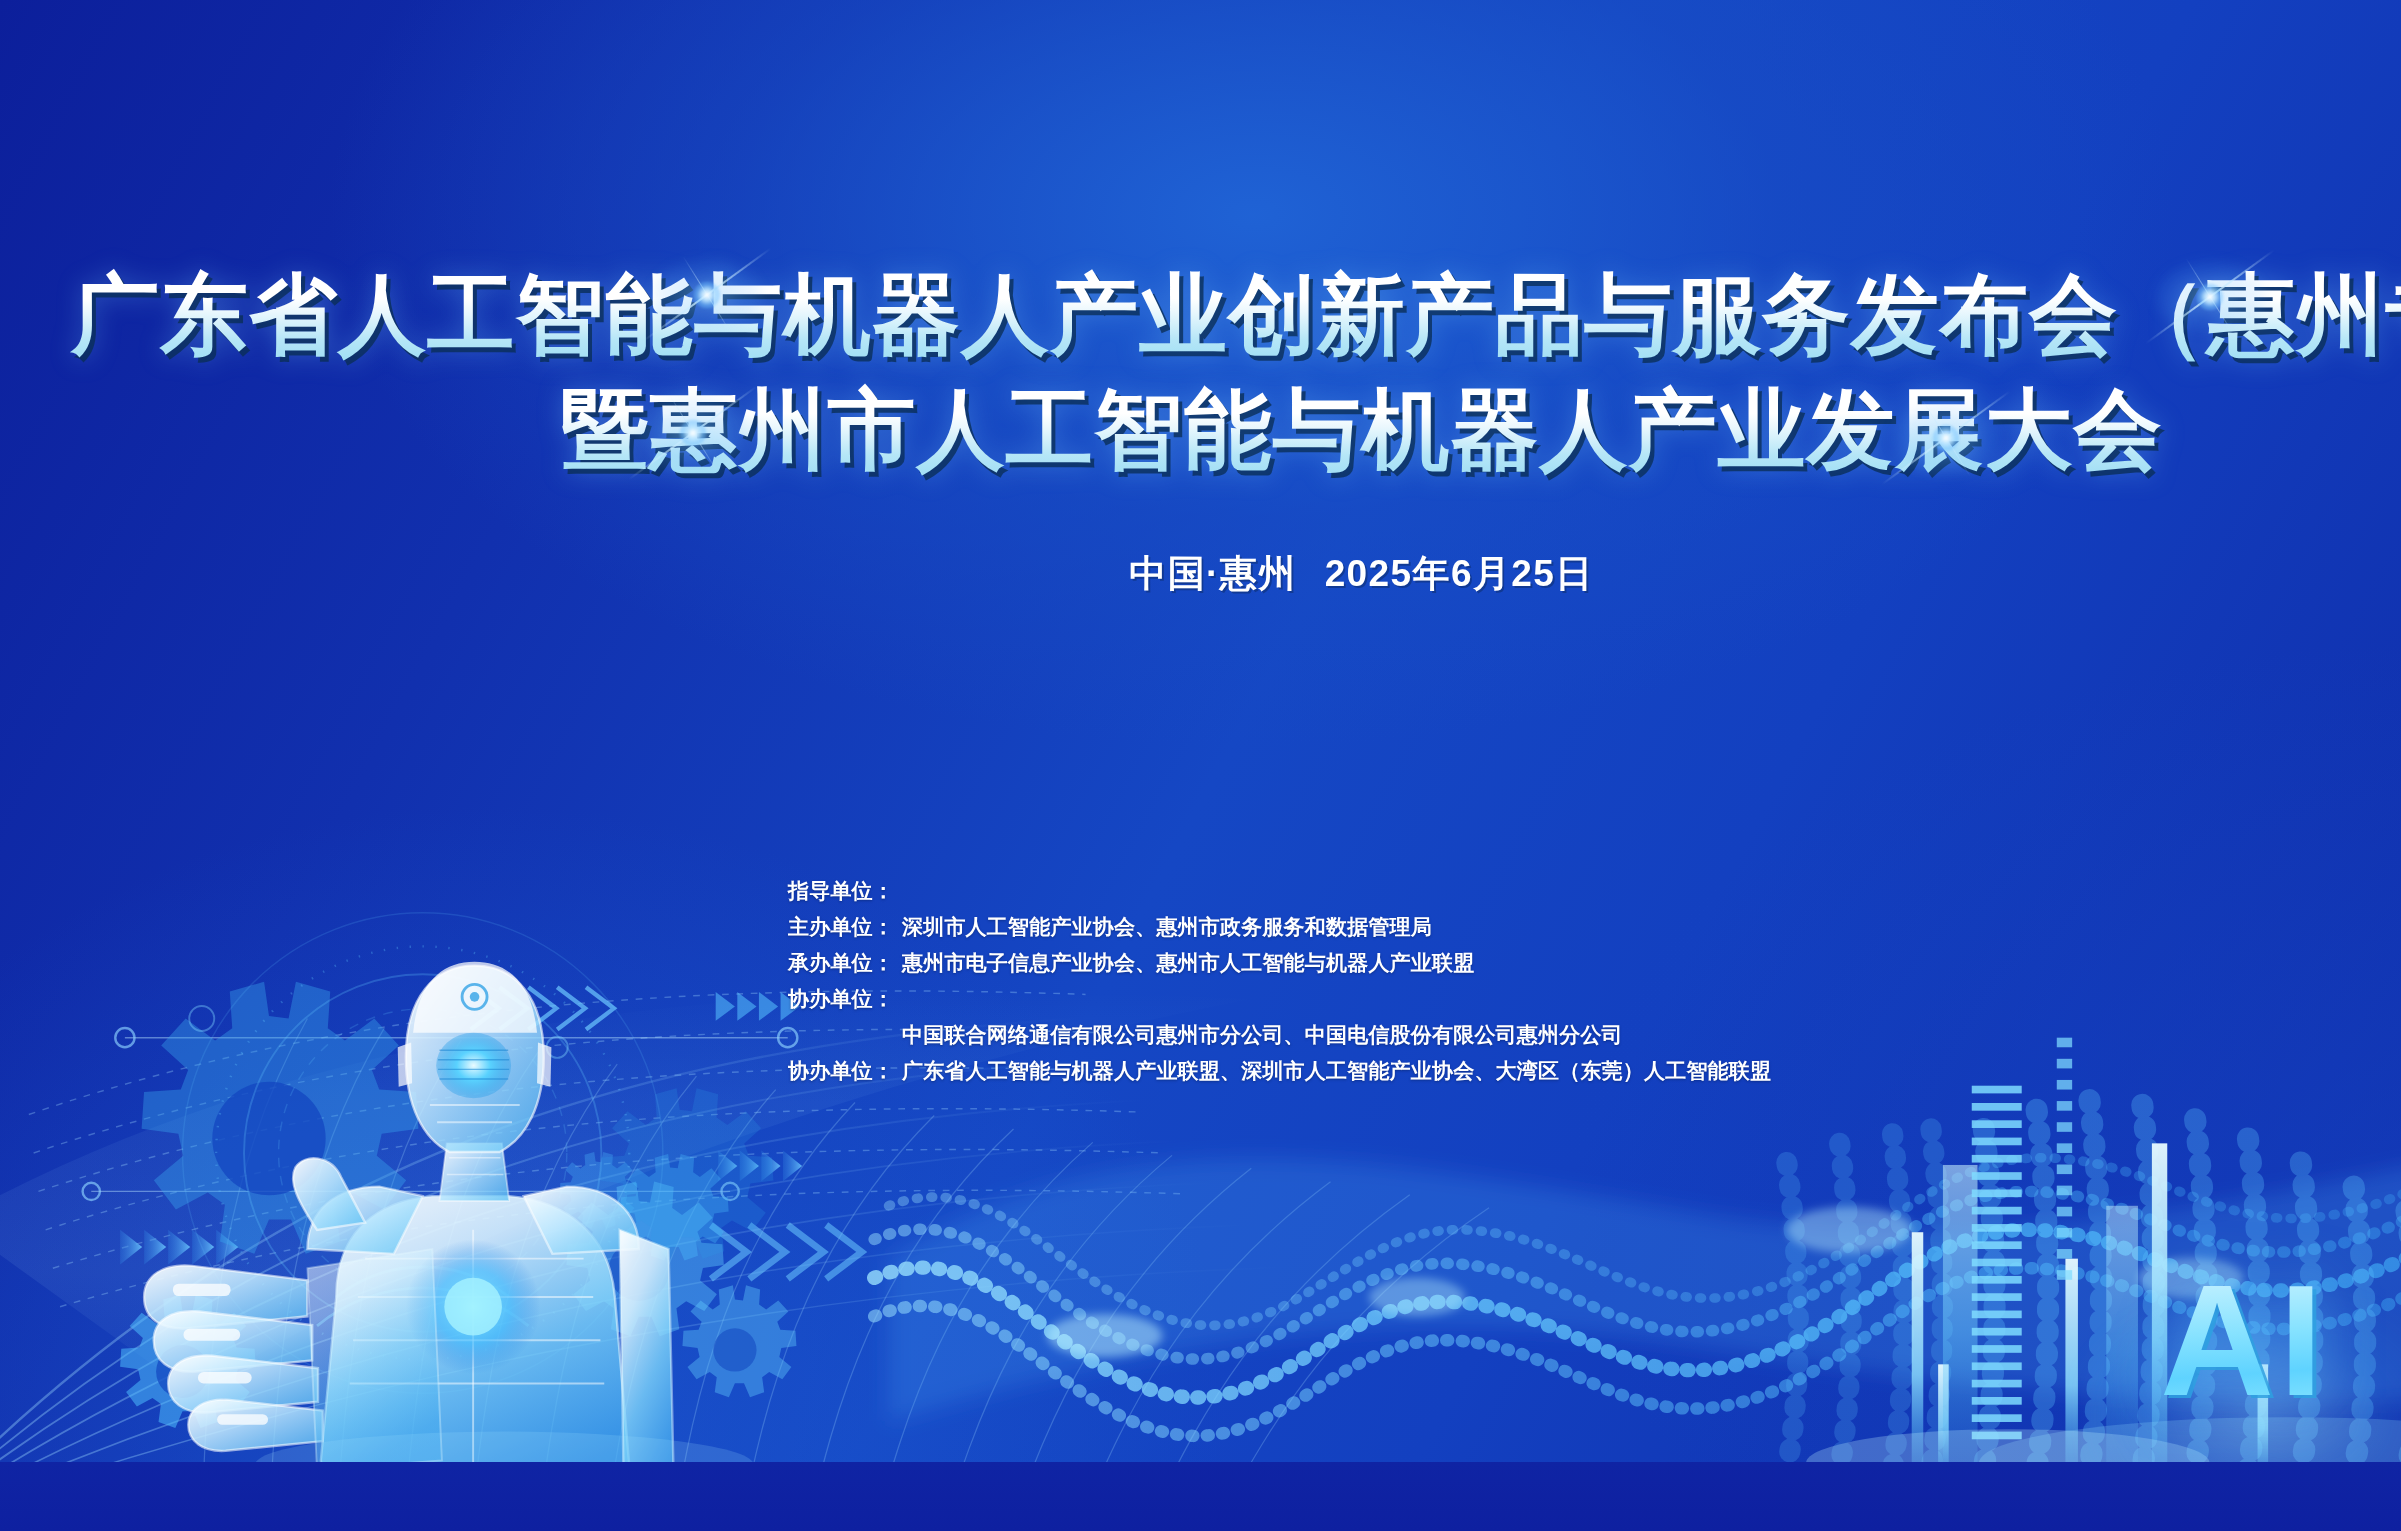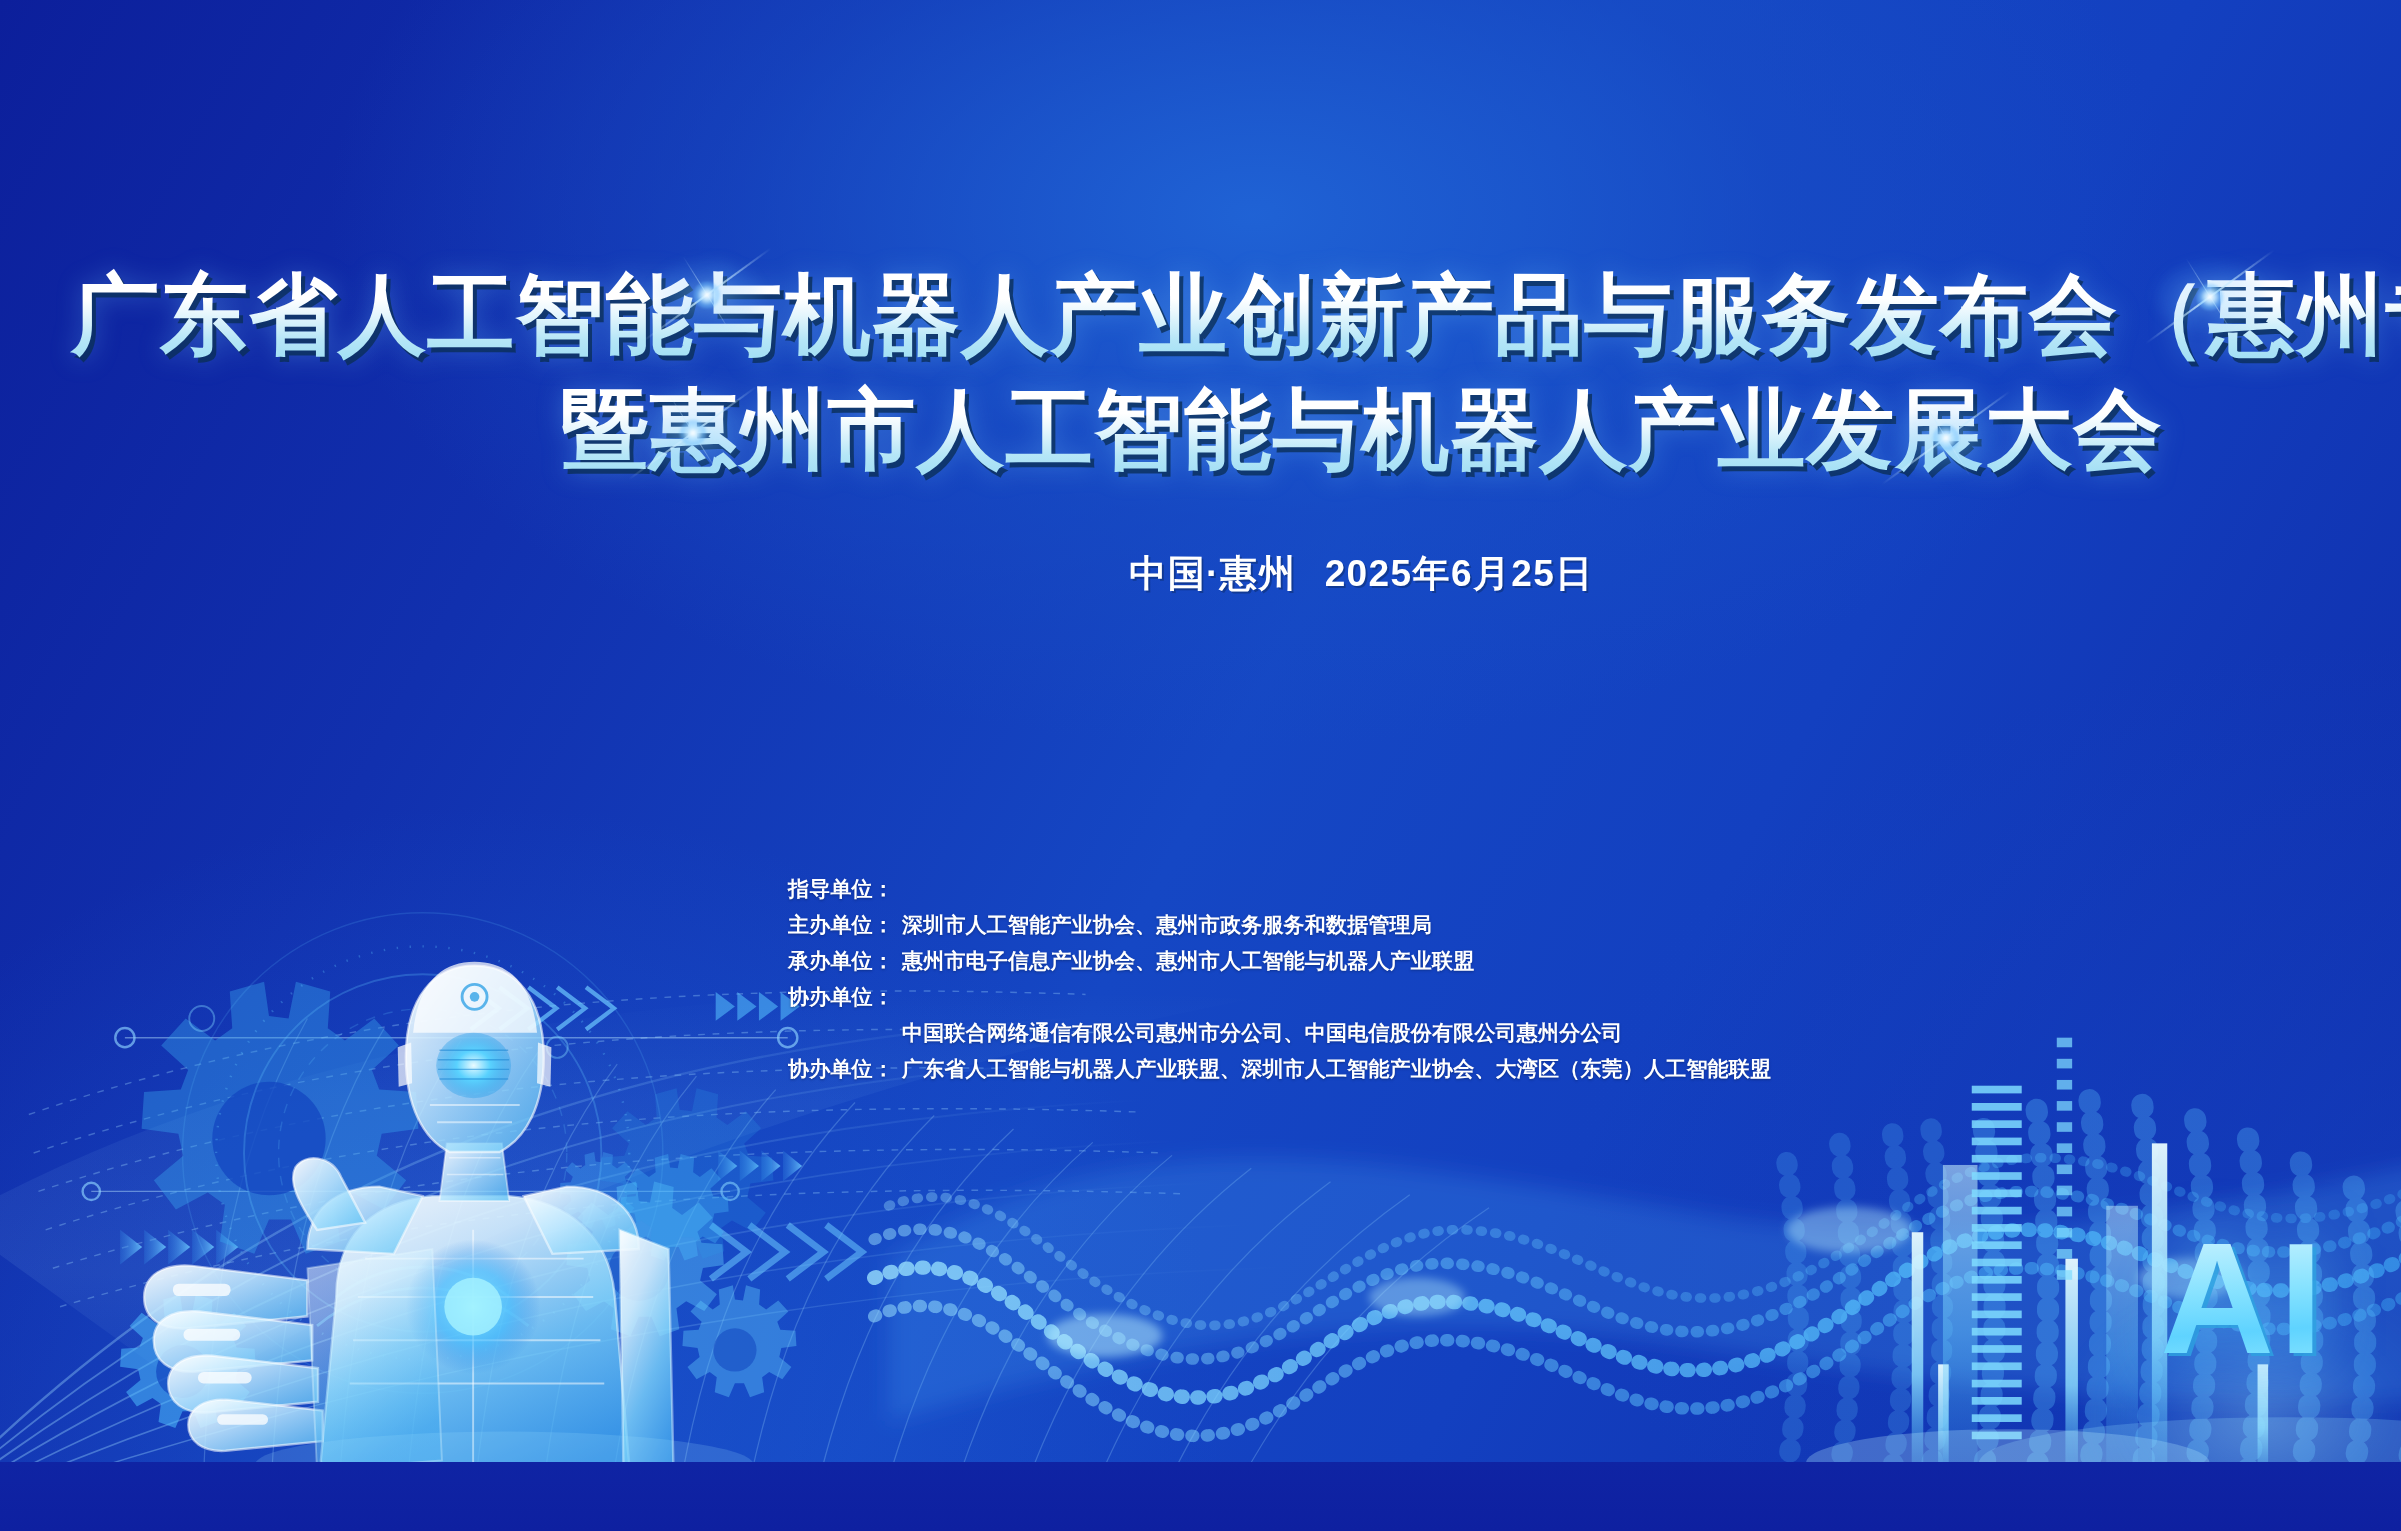--- a/index.html
+++ b/index.html
@@ -73,28 +73,28 @@
     filter:blur(5.8px);
   }
 
   
   #organizers{
     position:absolute; left:788px; top:880px; z-index:30;
     color:#ffffff; font-weight:bold; font-size:21px; line-height:1;
     letter-spacing:0.2px;
     text-shadow:0 1px 2.4px rgba(5,25,70,0.45);
   }
-  .org-row{ display:flex; align-items:flex-end; margin-bottom:15px; white-space:nowrap;font-family:Liberation Mono, monospace; }
+  .org-row{ display:flex; align-items:flex-end; margin-bottom:15px; white-space:nowrap; }
   .org-label{ width:114px; flex:0 0 114px; }
   .org-value{ }
   .org-row.cont .org-label{ visibility:hidden; }
 
   
   #ai-logo{
-    position:absolute; left:2160px; top:1219px; z-index:32;
+    position:absolute; left:2160px; top:1261px; z-index:32;
     font-size:158px; font-weight:bold; letter-spacing:4.8px; line-height:1;
     background:linear-gradient(176deg,#d9f6ff 0%,#b7eeff 18%,#86e2ff 46%,#5fd3ff 70%,#8fe8ff 100%);
     -webkit-background-clip:text; background-clip:text;
     -webkit-text-fill-color:transparent; color:transparent;
     filter: drop-shadow(4.8px 3.8px 0 rgba(46,160,225,0.85)) drop-shadow(0 0 29px rgba(110,210,255,0.55));
   }
   #ai-glow{
     position:absolute; left:2080px; top:1292px; width:365px; height:207px; z-index:31;
     background:radial-gradient(ellipse at 50% 60%, rgba(150,225,255,0.35) 0%, rgba(70,170,255,0.12) 48%, rgba(40,120,255,0) 78%);
     filter:blur(9.6px); pointer-events:none;

